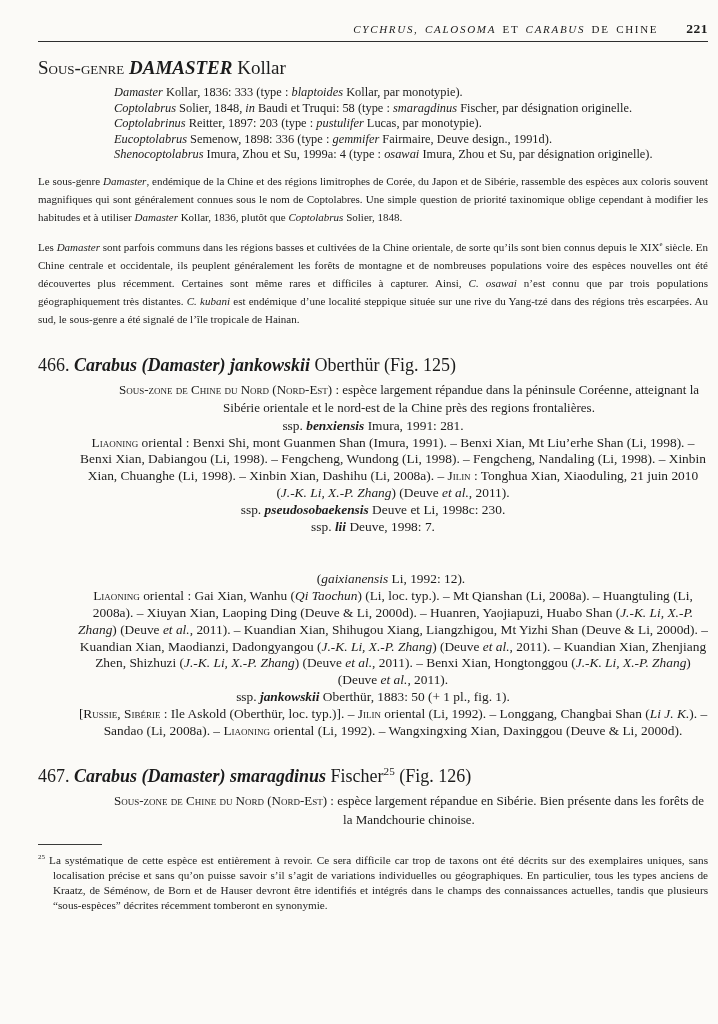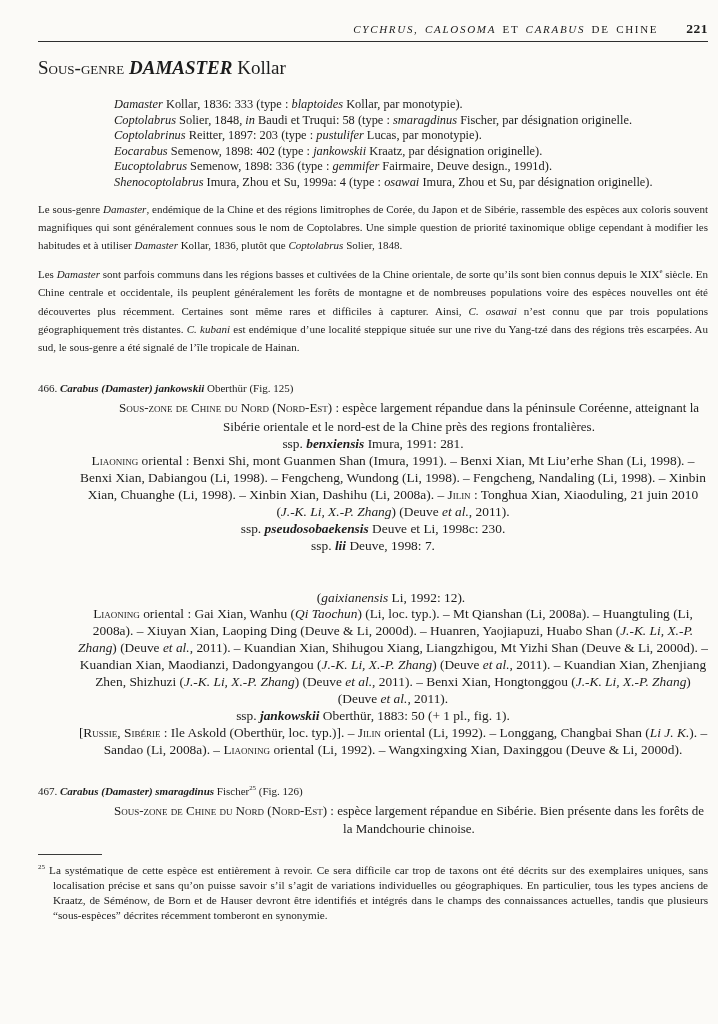--- a/index.html
+++ b/index.html
@@ -24,27 +24,27 @@
     display: flex; justify-content: flex-end; align-items: baseline;
     gap: 28px;
     padding-top: 21px; padding-bottom: 4px;
     border-bottom: 1.4px solid #2e2e2e;
   }
   .running-title { font-size: 11px; letter-spacing: 1.7px; word-spacing: 2px; white-space: nowrap; }
   .page-number  { font-size: 13.5px; font-weight: bold; letter-spacing: 0.5px; }
 
   .subgenus-title { margin-top: 15px; font-size: 19px; }
 
-  .synonymy { margin-top: 18px; margin-left: 76px; font-size: 12.4px; line-height: 15.6px; }
+  .synonymy { margin-top: 6px; margin-left: 76px; font-size: 12.4px; line-height: 15.6px; }
   .synonymy > div { white-space: nowrap; }
 
   .para { margin-top: 9px; font-size: 11px; line-height: 18.2px; text-align: justify; }
   .para.second { margin-top: 5px; }
 
-  .species-heading { margin-top: 26px; font-size: 11px; }
+  .species-heading { margin-top: 26px; font-size: 18px; }
 
   .sous-zone {
     margin-top: 5px; margin-left: 72px;
     text-align: center;
     font-size: 13px; line-height: 18.5px;
   }
   .taxon-block { font-size: 13.4px; line-height: 16.9px; text-align: center; }
   .ssp-line  { margin: 0; }
   .syn-note  { margin-left: 36px; margin-top: 35px; }
   .locality  { margin-left: 40px; text-align: center; }
@@ -67,21 +67,20 @@
 </header>
 
 <main>
 
   <h1 class="subgenus-title" style="margin:15px 0 0 0; font-weight:normal;"><span class="s-sc">Sous-genre </span><span class="s-bi">DAMASTER</span><span class="s-r"> Kollar</span></h1>
 
   <section class="synonymy">
     <div><span class="s-i">Damaster</span><span class="s-r"> Kollar, 1836: 333 (type : </span><span class="s-i">blaptoides</span><span class="s-r"> Kollar, par monotypie).</span></div>
     <div><span class="s-i">Coptolabrus</span><span class="s-r"> Solier, 1848, </span><span class="s-i">in</span><span class="s-r"> Baudi et Truqui: 58 (type : </span><span class="s-i">smaragdinus</span><span class="s-r"> Fischer, par désignation originelle.</span></div>
     <div><span class="s-i">Coptolabrinus</span><span class="s-r"> Reitter, 1897: 203 (type : </span><span class="s-i">pustulifer</span><span class="s-r"> Lucas, par monotypie).</span></div>
-    <div><span class="s-i">Eocarabus</span><span class="s-r"> Semenow, 1898: 402 (type : </span><span class="s-i">jankowskii</span><span class="s-r"> Kraatz, par désignation originelle).</span></div>
     <div><span class="s-i">Eucoptolabrus</span><span class="s-r"> Semenow, 1898: 336 (type : </span><span class="s-i">gemmifer</span><span class="s-r"> Fairmaire, Deuve design., 1991d).</span></div>
     <div><span class="s-i">Shenocoptolabrus</span><span class="s-r"> Imura, Zhou et Su, 1999a: 4 (type : </span><span class="s-i">osawai</span><span class="s-r"> Imura, Zhou et Su, par désignation originelle).</span></div>
   </section>
 
   <p class="para"><span class="s-r">Le sous-genre </span><span class="s-i">Damaster</span><span class="s-r">, endémique de la Chine et des régions limitrophes de Corée, du Japon et de Sibérie, rassemble des espèces aux coloris souvent magnifiques qui sont généralement connues sous le nom de Coptolabres. Une simple question de priorité taxinomique oblige cependant à modifier les habitudes et à utiliser </span><span class="s-i">Damaster</span><span class="s-r"> Kollar, 1836, plutôt que </span><span class="s-i">Coptolabrus</span><span class="s-r"> Solier, 1848.</span></p>
   <p class="para second"><span class="s-r">Les </span><span class="s-i">Damaster</span><span class="s-r"> sont parfois communs dans les régions basses et cultivées de la Chine orientale, de sorte qu’ils sont bien connus depuis le XIX</span><span class="s-sup">e</span><span class="s-r"> siècle. En Chine centrale et occidentale, ils peuplent généralement les forêts de montagne et de nombreuses populations voire des espèces nouvelles ont été découvertes plus récemment. Certaines sont même rares et difficiles à capturer. Ainsi, </span><span class="s-i">C. osawai</span><span class="s-r"> n’est connu que par trois populations géographiquement très distantes. </span><span class="s-i">C. kubani</span><span class="s-r"> est endémique d’une localité steppique située sur une rive du Yang-tzé dans des régions très escarpées. Au sud, le sous-genre a été signalé de l’île tropicale de Hainan.</span></p>
 
   <section>
     <h2 class="species-heading" style="font-weight:normal; margin-bottom:0;"><span class="s-r">466. </span><span class="s-bi">Carabus (Damaster) jankowskii</span><span class="s-r"> Oberthür (Fig. 125)</span></h2>
     <div class="sous-zone"><span class="s-sc">Sous-zone de Chine du Nord (Nord-Est)</span><span class="s-r"> : espèce largement répandue dans la péninsule Coréenne, atteignant la Sibérie orientale et le nord-est de la Chine près des regions frontalières.</span></div>

